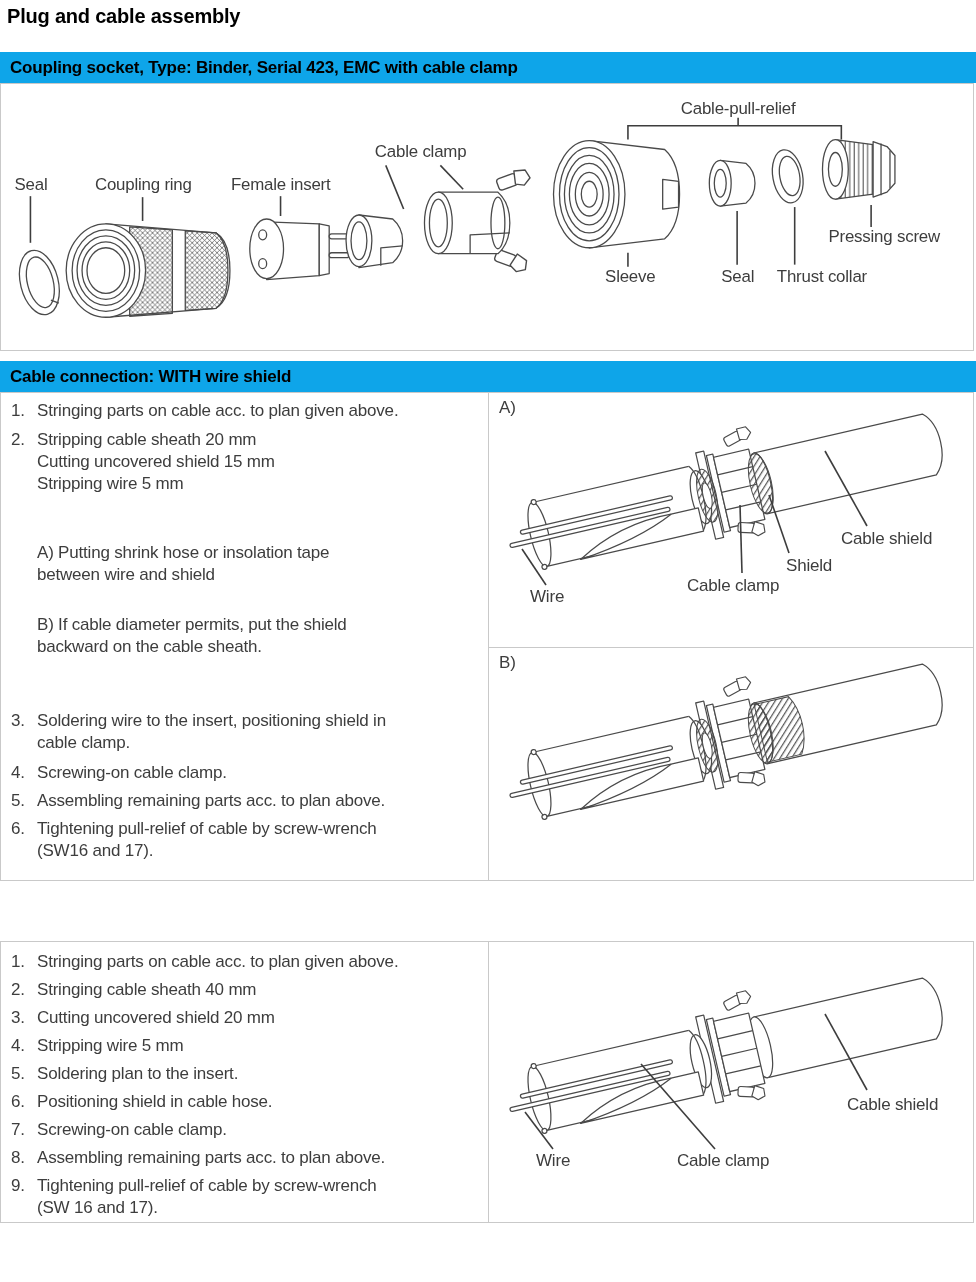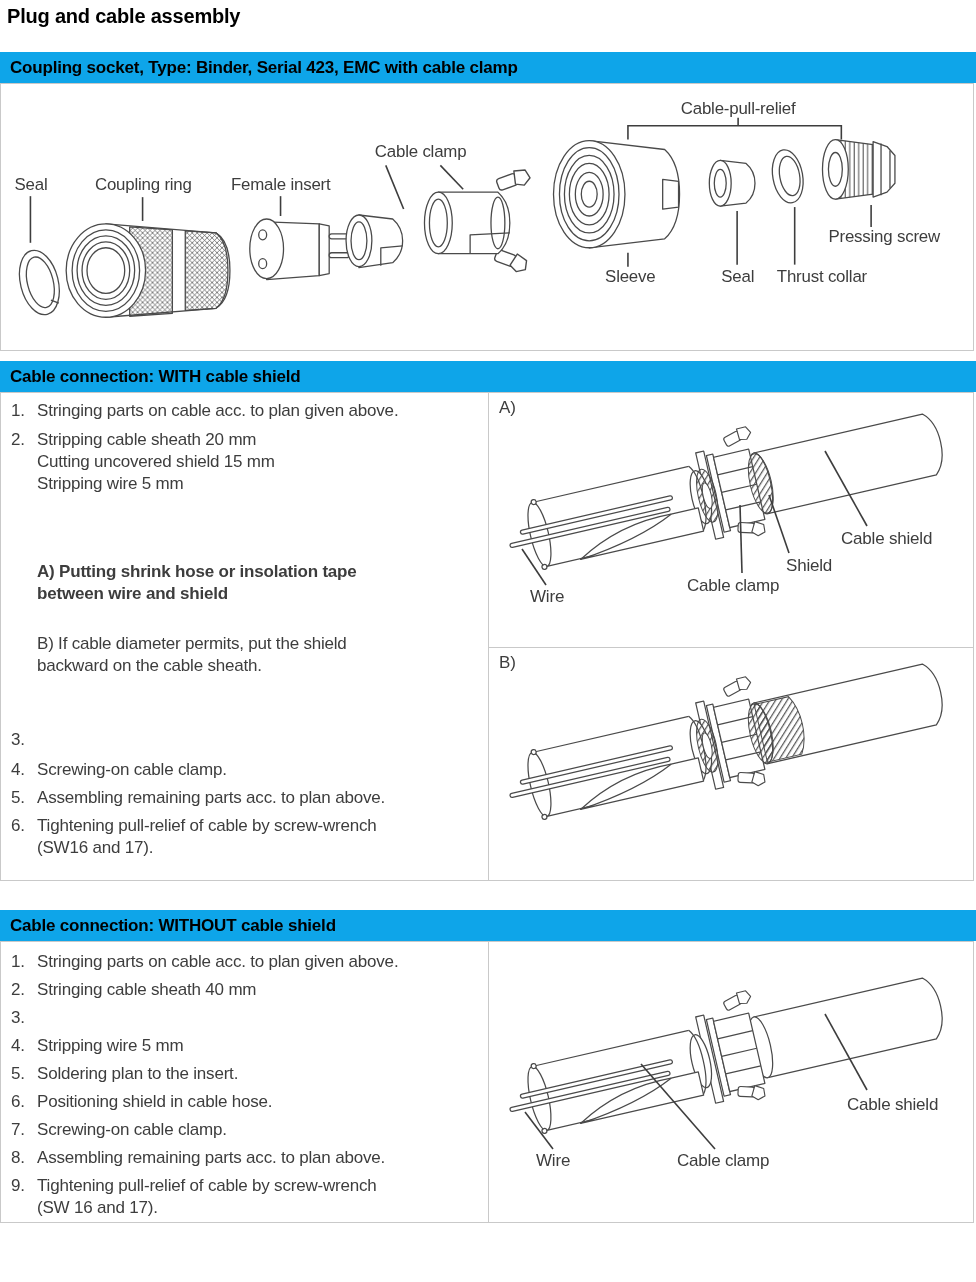--- a/index.html
+++ b/index.html
@@ -9,21 +9,21 @@
   .bar{position:absolute;left:0;width:976px;height:31px;background:#0ea5e9;color:#000;
        font-size:17px;font-weight:bold;line-height:31px;padding-left:10px;box-sizing:border-box;letter-spacing:-0.2px;}
   .box{position:absolute;left:0;width:974px;background:#fff;border:1px solid #c9c9c9;box-sizing:border-box;}
   .vdiv{position:absolute;left:487px;top:0;bottom:0;width:1px;background:#c9c9c9;}
   .hdiv{position:absolute;left:487px;right:0;height:1px;background:#c9c9c9;}
   .steps{position:absolute;left:0;top:0;width:486px;box-sizing:border-box;}
   .step{display:flex;font-size:17px;line-height:22px;letter-spacing:-0.2px;margin-top:6px;}
   .step .num{flex:none;width:36px;padding-left:10px;box-sizing:border-box;}
   .step .txt{white-space:pre-line;}
   .mt0{margin-top:0;}.mt7{margin-top:7px;}.mt8{margin-top:8px;}
-  .mt46{margin-top:28px;}.mt47{margin-top:66px;font-weight:bold;}.mt52{margin-top:52px;}
+  .mt46{margin-top:28px;}.mt47{margin-top:47px;}.mt52{margin-top:52px;}
   .panel{position:absolute;overflow:hidden;}
   svg{display:block;}
   svg text{font-family:"Liberation Sans",sans-serif;font-size:17px;fill:#3d3d3d;letter-spacing:-0.2px;}
 </style>
 </head>
 <body>
 
 <svg width="0" height="0" style="position:absolute" aria-hidden="true">
   <defs>
     <pattern id="hatch" width="6" height="6" patternUnits="userSpaceOnUse" patternTransform="rotate(45)">
@@ -184,21 +184,21 @@
       <text x="229" y="107">Female insert</text>
       <text x="374" y="74">Cable clamp</text>
       <text x="740" y="30" text-anchor="middle">Cable-pull-relief</text>
       <text x="606" y="199">Sleeve</text>
       <text x="723" y="199">Seal</text>
       <text x="779" y="199">Thrust collar</text>
       <text x="831" y="159">Pressing screw</text>
     </svg>
   </div>
 
-  <div class="bar" style="top:361px;">Cable connection: WITH cable shield</div>
+  <div class="bar" style="top:361px;">Cable connection: WITH wire shield</div>
 
   <div class="box" style="top:392px;height:489px;">
     <div class="vdiv"></div>
     <div class="hdiv" style="top:254px;"></div>
 
     <div class="steps" style="padding-top:7px;">
       <div class="step mt0">
           <span class="num">1.</span>
           <span class="txt">Stringing parts on cable acc. to plan given above.</span>
         </div>
@@ -213,20 +213,22 @@
           <span class="txt">A) Putting shrink hose or insolation tape
 between wire and shield</span>
         </div>
       <div class="step mt46">
           <span class="num"></span>
           <span class="txt">B) If cable diameter permits, put the shield
 backward on the cable sheath.</span>
         </div>
       <div class="step mt52">
           <span class="num">3.</span>
+          <span class="txt">Soldering wire to the insert, positioning shield in
+cable clamp.</span>
         </div>
       <div class="step mt8">
           <span class="num">4.</span>
           <span class="txt">Screwing-on cable clamp.</span>
         </div>
       <div class="step">
           <span class="num">5.</span>
           <span class="txt">Assembling remaining parts acc. to plan above.</span>
         </div>
       <div class="step">
@@ -256,36 +258,36 @@
 
     <div class="panel" style="left:488px;top:255px;width:485px;height:233px;">
       <svg viewBox="0 0 485 233" width="485" height="233">
         <use href="#cableAsm" transform="translate(100,125) rotate(-13) scale(0.82)"></use>
         <use href="#shieldB" transform="translate(100,125) rotate(-13) scale(0.82)"></use>
         <text x="10" y="20">B)</text>
       </svg>
     </div>
   </div>
 
-  <div class="bar" style="top:910px;">Cable connection: WITHOUT cable shield</div>
 
   <div class="box" style="top:941px;height:282px;">
     <div class="vdiv"></div>
 
     <div class="steps" style="padding-top:9px;">
       <div class="step mt0">
           <span class="num">1.</span>
           <span class="txt">Stringing parts on cable acc. to plan given above.</span>
         </div>
       <div class="step">
           <span class="num">2.</span>
           <span class="txt">Stringing cable sheath 40 mm</span>
         </div>
       <div class="step">
           <span class="num">3.</span>
+          <span class="txt">Cutting uncovered shield 20 mm</span>
         </div>
       <div class="step">
           <span class="num">4.</span>
           <span class="txt">Stripping wire 5 mm</span>
         </div>
       <div class="step">
           <span class="num">5.</span>
           <span class="txt">Soldering plan to the insert.</span>
         </div>
       <div class="step">

